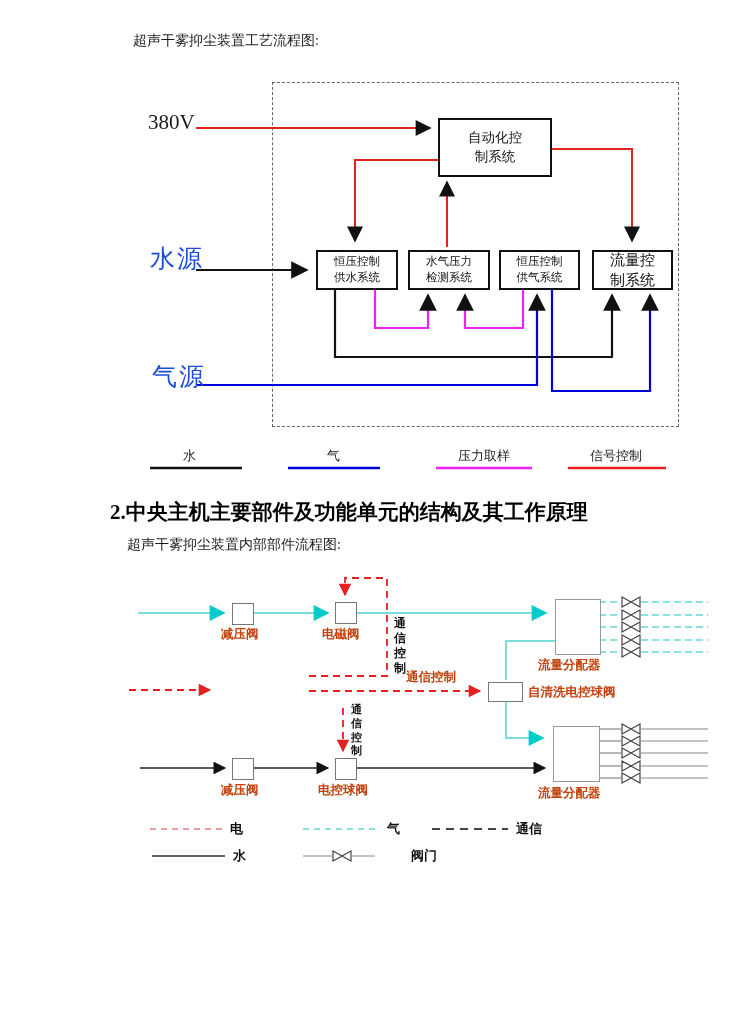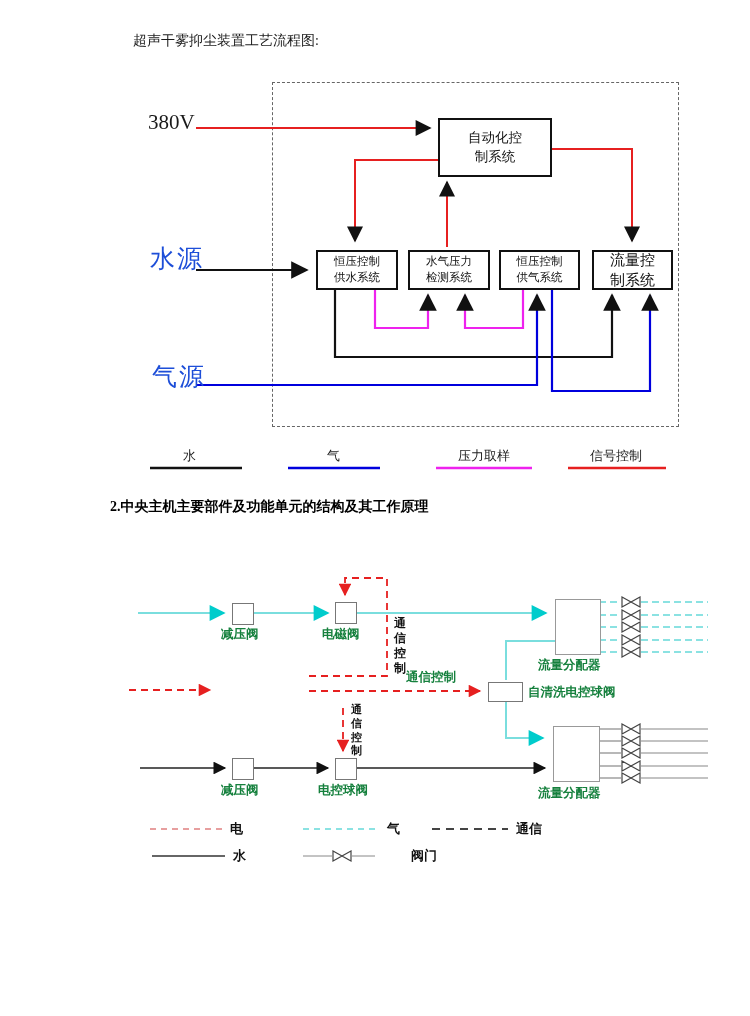--- a/index.html
+++ b/index.html
@@ -1,30 +1,30 @@
 <!DOCTYPE html>
 <html><head>
 <meta charset="utf-8">
 <style>
   html,body{margin:0;padding:0;background:#ffffff;}
   .page{position:relative;width:708px;height:1016px;background:#ffffff;overflow:hidden;
         font-family:"Liberation Serif","DejaVu Serif",serif;color:#111;}
   .abs{position:absolute;}
   .doc-text{font-size:14px;color:#1a1a1a;}
-  .heading{font-weight:bold;font-size:14px;color:#000;}
+  .heading{font-weight:bold;font-size:21px;color:#000;}
   .dash-box{border:1px dashed #666;}
   .d1box{background:#fff;border:2px solid #111;display:flex;flex-direction:column;
          align-items:center;justify-content:center;text-align:center;line-height:1.35;}
   .d1box span{display:block;}
   .big-src{font-size:25px;color:#1d4ed8;letter-spacing:2px;}
   .v380{font-size:21px;color:#1a1a1a;font-family:"Liberation Serif",serif;}
   .leg1-label{font-size:13px;color:#1a1a1a;}
   .d2box{background:#fff;border:1px solid #777;}
   .d2lbl{font-family:"Liberation Sans","DejaVu Sans",sans-serif;font-weight:bold;
-         font-size:12.5px;color:#15803d;white-space:nowrap;}
+         font-size:12.5px;color:#c2410c;white-space:nowrap;}
   .d2lbl-v{font-family:"Liberation Sans","DejaVu Sans",sans-serif;font-weight:bold;
            font-size:12px;color:#111;width:16px;word-break:break-all;line-height:1.25;}
   .ctrlbox{background:#fff;border:1px solid #888;display:flex;align-items:center;
            justify-content:center;}
   .leg2-label{font-family:"Liberation Sans","DejaVu Sans",sans-serif;font-weight:bold;
               font-size:13px;color:#111;}
   svg{position:absolute;left:0;top:0;}
 </style>
 </head>
 <body>
@@ -176,20 +176,21 @@
     <span>流量控</span>
     <span>制系统</span>
   </div>
 
   <div class="abs leg1-label" style="left:183px;top:447px;">水</div>
   <div class="abs leg1-label" style="left:327px;top:447px;">气</div>
   <div class="abs leg1-label" style="left:458px;top:447px;">压力取样</div>
   <div class="abs leg1-label" style="left:590px;top:447px;">信号控制</div>
 
   <div class="abs heading" style="left:110px;top:498px;">2.中央主机主要部件及功能单元的结构及其工作原理</div>
+  <div class="abs doc-text" style="left:127px;top:536px;">超声干雾抑尘装置内部部件流程图:</div>
 
   <div class="abs d2box" style="left:232px;top:603px;width:20px;height:20px;"></div>
   <div class="abs d2lbl" style="left:221px;top:626px;">减压阀</div>
 
   <div class="abs d2box" style="left:335px;top:602px;width:20px;height:20px;"></div>
   <div class="abs d2lbl" style="left:322px;top:626px;">电磁阀</div>
 
   <div class="abs d2lbl-v" style="left:394px;top:616px;">通信控制</div>
 
   <div class="abs d2box" style="left:555px;top:599px;width:44px;height:54px;border-color:#999;"></div>

